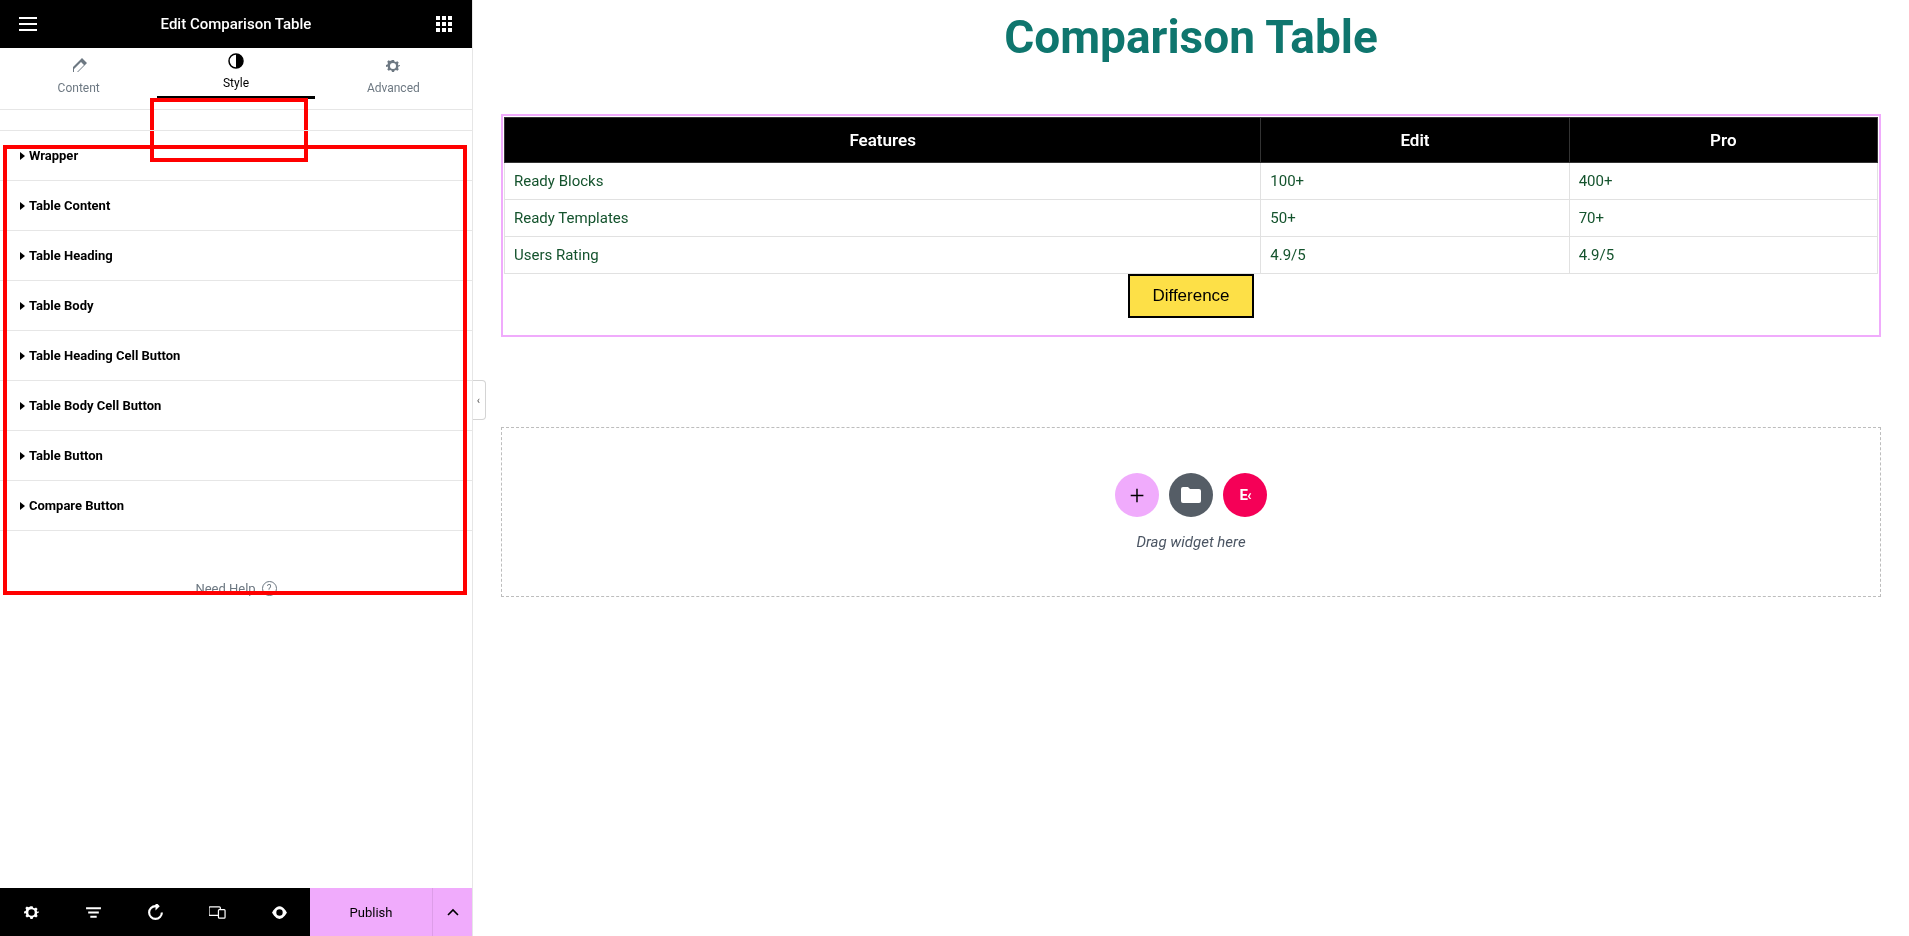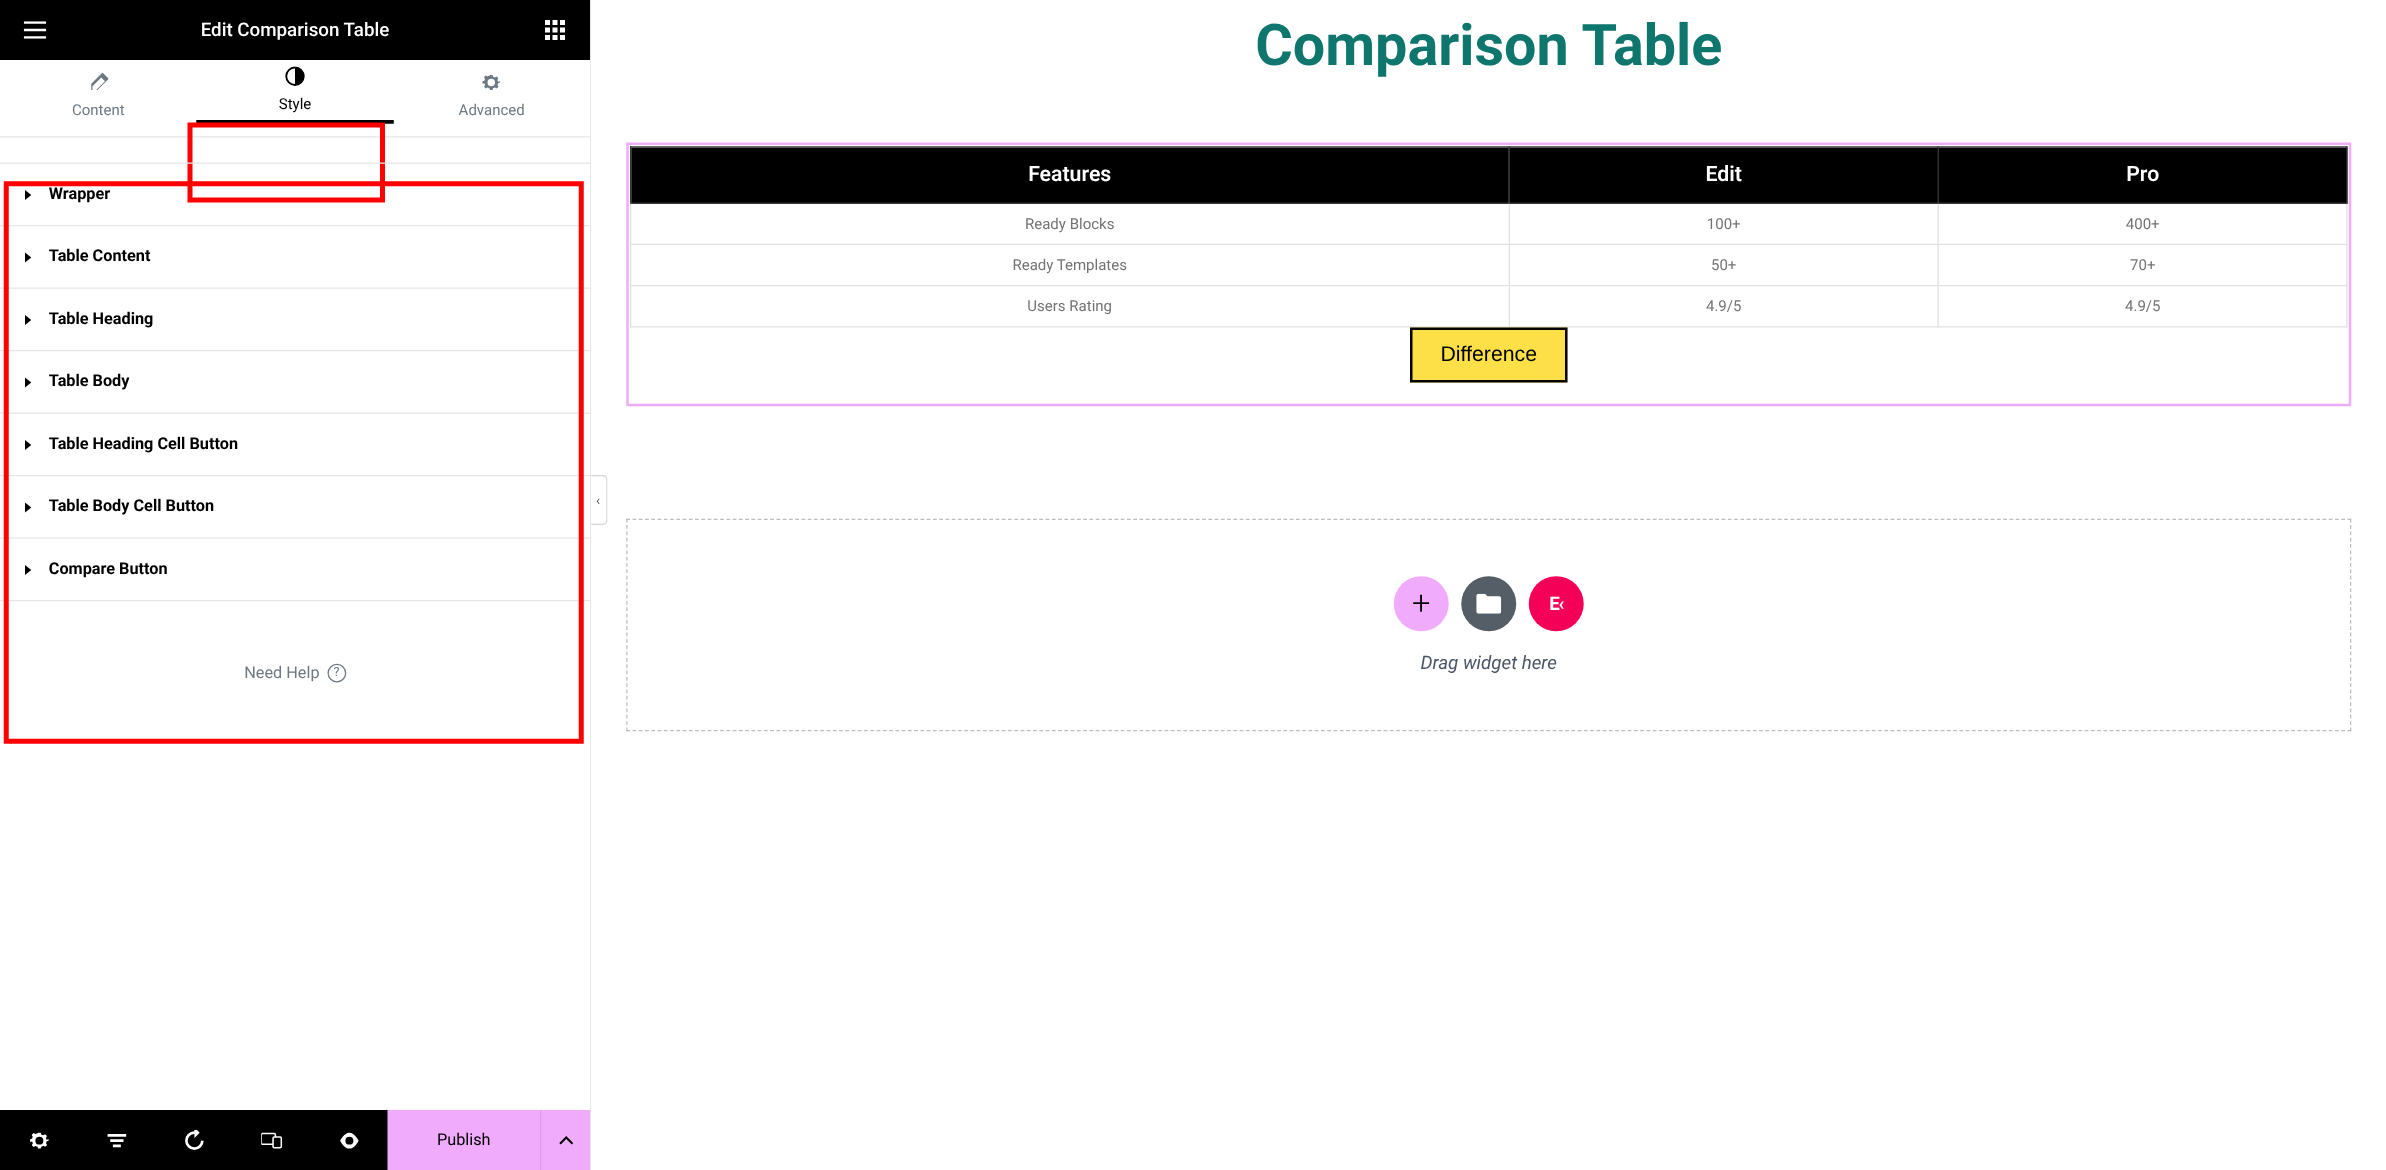--- a/index.html
+++ b/index.html
@@ -17,21 +17,21 @@
 .tab { flex: 1; display: flex; flex-direction: column; align-items: center; justify-content: center; padding: 4px 0 10px; cursor: pointer; color: #6d7882; font-size: 12px; gap: 6px; }
 .tab.active { color: #000; }
 .tab-underline { height: 3px; background: #000; width: 100%; }
 .tab-ico { width: 18px; height: 18px; display: flex; align-items: center; justify-content: center; }
 
 .tabs-highlight { position: absolute; border: 4px solid #f00; pointer-events: none; top: 50px; left: 150px; width: 158px; height: 64px; }
 
 .panel { flex: 1; overflow-y: auto; position: relative; }
 .accordion-wrap { position: relative; padding: 20px 0; }
 .accordion-highlight { position: absolute; border: 4px solid #f00; pointer-events: none; top: 145px; left: 3px; width: 464px; height: 450px; z-index: 5; }
-.acc-item { border-bottom: 1px solid #e6e6e6; padding: 17px 20px; display: flex; align-items: center; gap: 14px; cursor: pointer; font-size: 13px; font-weight: 700; color: #000; }
+.acc-item { border-bottom: 1px solid #e6e6e6; padding: 17px 20px; display: flex; align-items: center; gap: 4px; cursor: pointer; font-size: 13px; font-weight: 700; color: #000; }
 .acc-item:first-child { border-top: 1px solid #e6e6e6; }
 .caret { width: 0; height: 0; border-top: 4px solid transparent; border-bottom: 4px solid transparent; border-left: 5px solid #000; }
 
 .need-help { text-align: center; padding: 30px 0; color: #6d7882; font-size: 13px; display: flex; align-items: center; justify-content: center; gap: 6px; }
 .help-circle { width: 15px; height: 15px; border: 1px solid #6d7882; border-radius: 50%; display: inline-flex; align-items: center; justify-content: center; font-size: 10px; }
 
 .sidebar-footer { height: 48px; background: #000; display: flex; align-items: stretch; }
 .foot-ico { flex: 0 0 62px; display: flex; align-items: center; justify-content: center; cursor: pointer; }
 .foot-ico svg { fill: #fff; width: 17px; height: 17px; }
 .publish-btn { flex: 1; background: #f0abfc; display: flex; align-items: center; justify-content: center; color: #000; font-size: 13px; cursor: pointer; }
@@ -39,21 +39,21 @@
 
 
 .preview { flex: 1; position: relative; overflow: auto; background: #fff; padding: 0 28px; }
 .preview h1 { text-align: center; font-size: 46px; font-weight: 700; color: #0f766e; margin-top: 10px; margin-bottom: 50px; }
 .collapse-handle { position: absolute; left: -1px; top: 380px; width: 14px; height: 40px; background: #fff; border: 1px solid #d4d4d4; border-left: none; border-radius: 0 4px 4px 0; display: flex; align-items: center; justify-content: center; font-size: 11px; color: #555; cursor: pointer; }
 
 .widget-box { border: 2px solid #f0abfc; padding: 1px; margin-bottom: 90px; }
 
 table.ct { width: 100%; border-collapse: collapse; }
 table.ct thead th { background: #000; color: #fff; font-weight: 600; font-size: 17px; padding: 12px; border: 1px solid #333; }
-table.ct tbody td { text-align: center; font-size: 12px; color: #737373; padding: 9px; border: 1px solid #e1e1e1; }
+table.ct tbody td { text-align: left; font-size: 15px; color: #14532d; padding: 9px; border: 1px solid #e1e1e1; }
 
 .btn-row { display: flex; gap: 10px; justify-content: center; margin: 18px 0 12px; }
 .btn-black { background: #000; color: #fff; border: none; padding: 10px 18px; font-size: 17px; border-radius: 4px; cursor: pointer; }
 .btn-outline { background: #fde047; color: #000; border: 2px solid #000; padding: 10px 22px; font-size: 17px; cursor: pointer; margin-bottom: 16px; }
 .center { text-align: center; }
 
 .dropzone { border: 1px dashed #bdbdbd; min-height: 170px; display: flex; flex-direction: column; align-items: center; justify-content: center; gap: 16px; }
 .dz-icons { display: flex; gap: 10px; }
 .dz-btn { width: 44px; height: 44px; border-radius: 50%; display: flex; align-items: center; justify-content: center; cursor: pointer; color: #fff; font-size: 20px; }
 .dz-plus { background: #f0abfc; color: #000; font-size: 26px; font-weight: 300; }
@@ -143,20 +143,24 @@
         <div class="acc-item">
             <span class="caret"></span>
             <span>Table Heading Cell Button</span>
           </div>
         <div class="acc-item">
             <span class="caret"></span>
             <span>Table Body Cell Button</span>
           </div>
         <div class="acc-item">
             <span class="caret"></span>
+            <span>Table Button</span>
+          </div>
+        <div class="acc-item">
+            <span class="caret"></span>
             <span>Compare Button</span>
           </div>
       </div>
       <div class="need-help">
         <span>Need Help</span>
         <span class="help-circle">?</span>
       </div>
     </div>
     <div class="accordion-highlight"></div>
 

